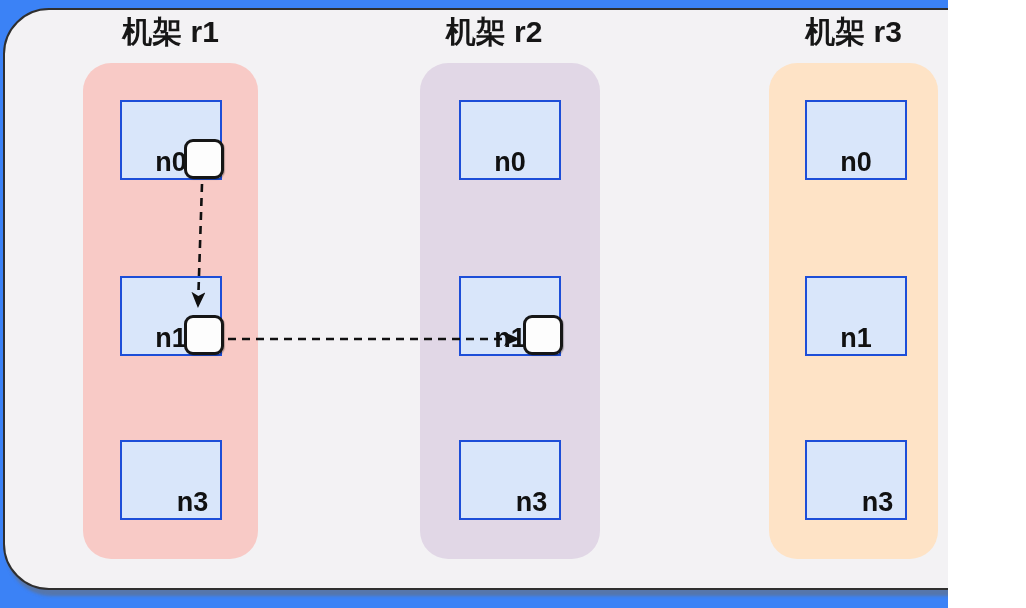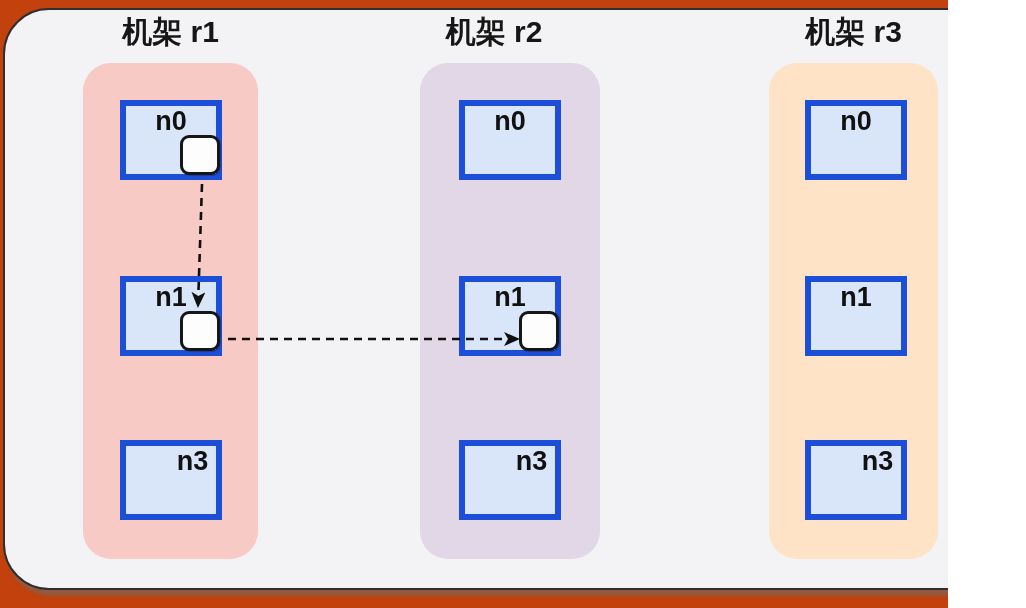--- a/index.html
+++ b/index.html
@@ -1,19 +1,19 @@
 <!DOCTYPE html>
 <html><head>
 <meta charset="utf-8">
 <style>
   html,body{margin:0;padding:0;background:#ffffff;}
   #stage{
     position:relative;width:948px;height:608px;overflow:hidden;
     font-family:"Liberation Sans","DejaVu Sans",sans-serif;
-    background:#c2410c;
+    background:#3b82f6;
     text-decoration:underline;
   }
   
   .frame{
     position:absolute;left:3px;top:8px;width:1016px;height:578px;
     background:#f3f2f4;border:2px solid #2f2f2f;border-radius:46px;
     box-shadow:3px 6px 3px rgba(110,110,110,.55);
   }
   
   .rack{position:absolute;top:63px;height:496px;border-radius:28px;}
@@ -24,22 +24,22 @@
   .rack-title{
     position:absolute;top:14px;height:36px;line-height:36px;
     text-align:center;font-size:30px;font-weight:bold;color:#161616;
   }
   .rack-title.t1{left:83px;width:175px;}
   .rack-title.t2{left:404px;width:180px;}
   .rack-title.t3{left:769px;width:169px;}
   
   .node{
     position:absolute;width:102px;height:80px;
-    background:#d9e6fa;border:6px solid #1d4ed8;box-sizing:border-box;
-    display:flex;align-items:flex-start;justify-content:center;
+    background:#d9e6fa;border:2px solid #1d4ed8;box-sizing:border-box;
+    display:flex;align-items:flex-end;justify-content:center;
     font-size:27px;font-weight:bold;color:#111;
   }
   .node.row0{top:100px;} .node.row1{top:276px;} .node.row2{top:440px;padding-left:43px;}
   .node.c1{left:120px;} .node.c2{left:459px;} .node.c3{left:805px;}
   
   .block{
     position:absolute;right:-4px;bottom:-1px;width:40px;height:40px;
     background:#fdfdfd;border:3px solid #161616;border-radius:9px;
     box-sizing:border-box;box-shadow:1px 1px 1px rgba(0,0,0,.25);
   }

